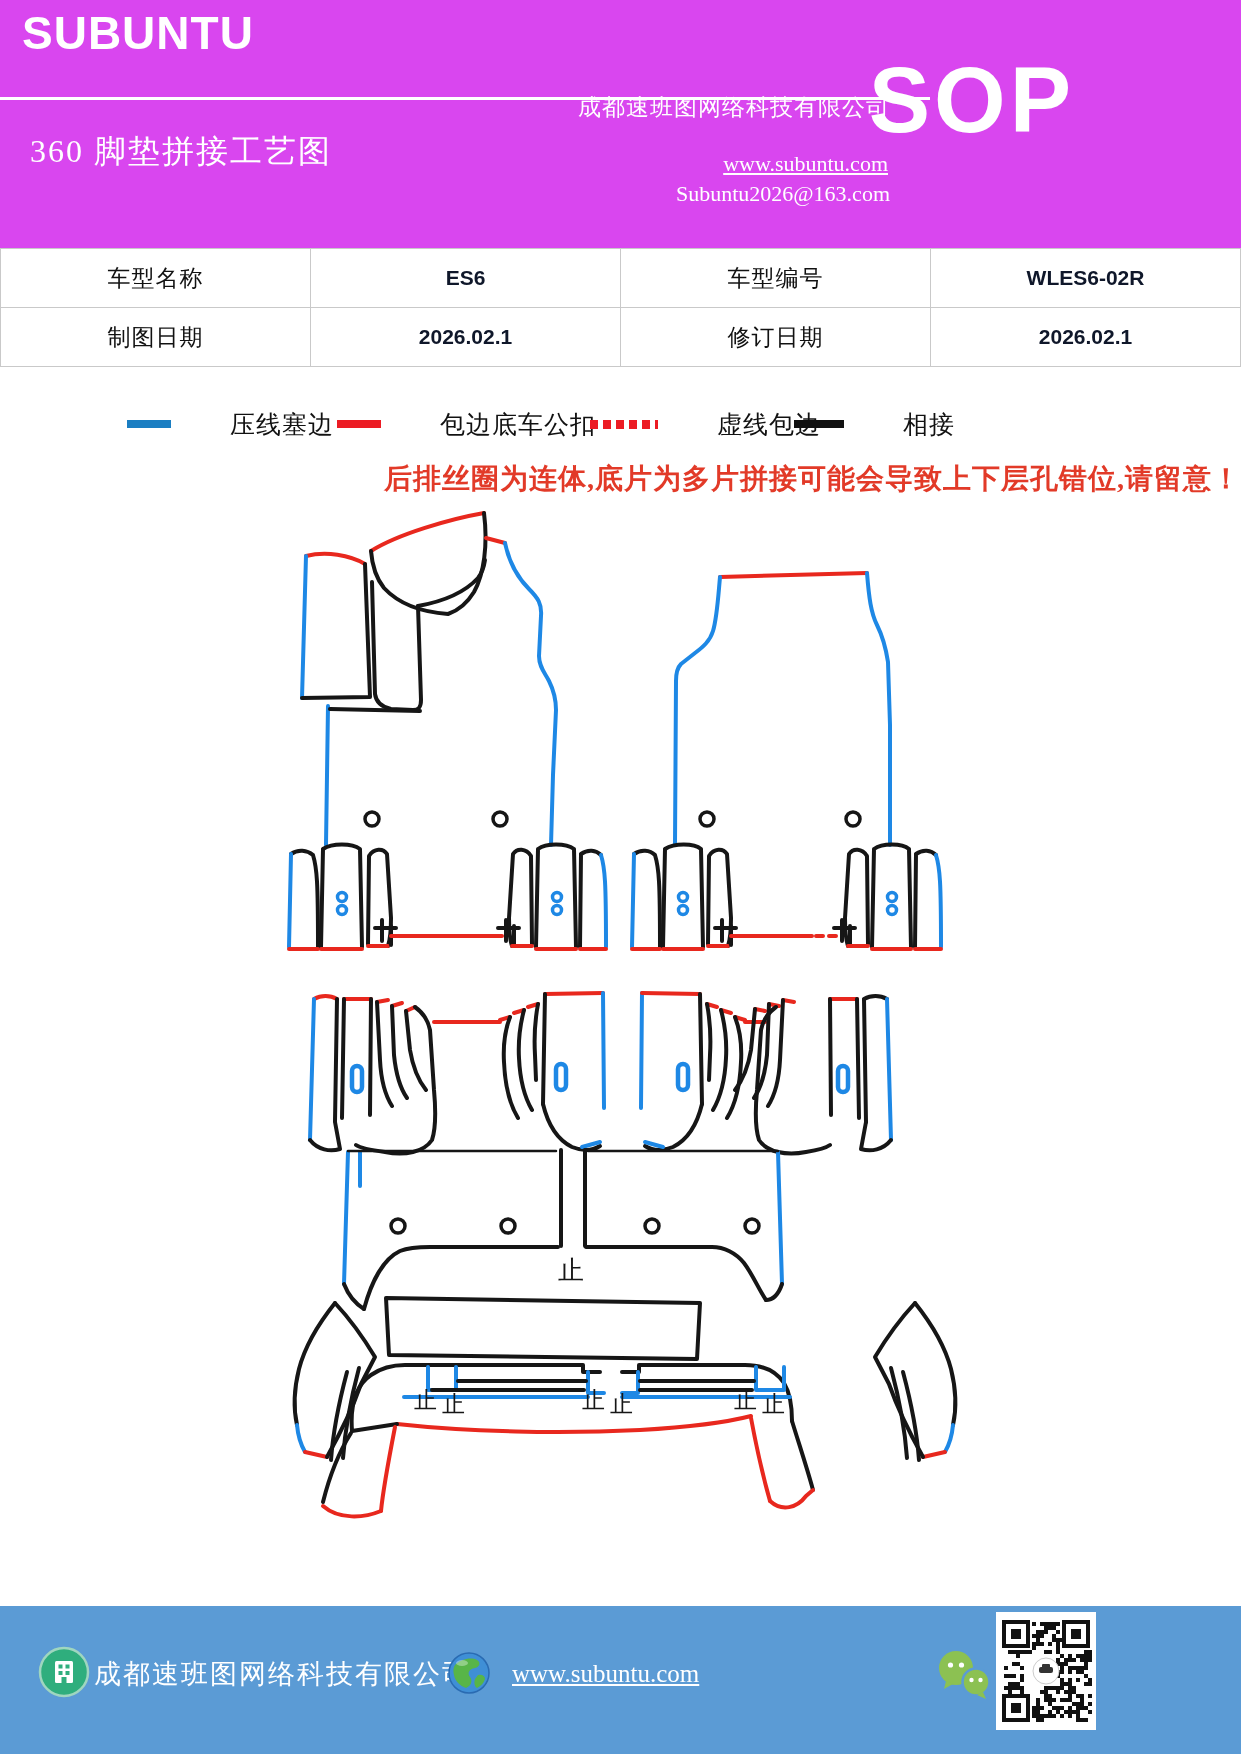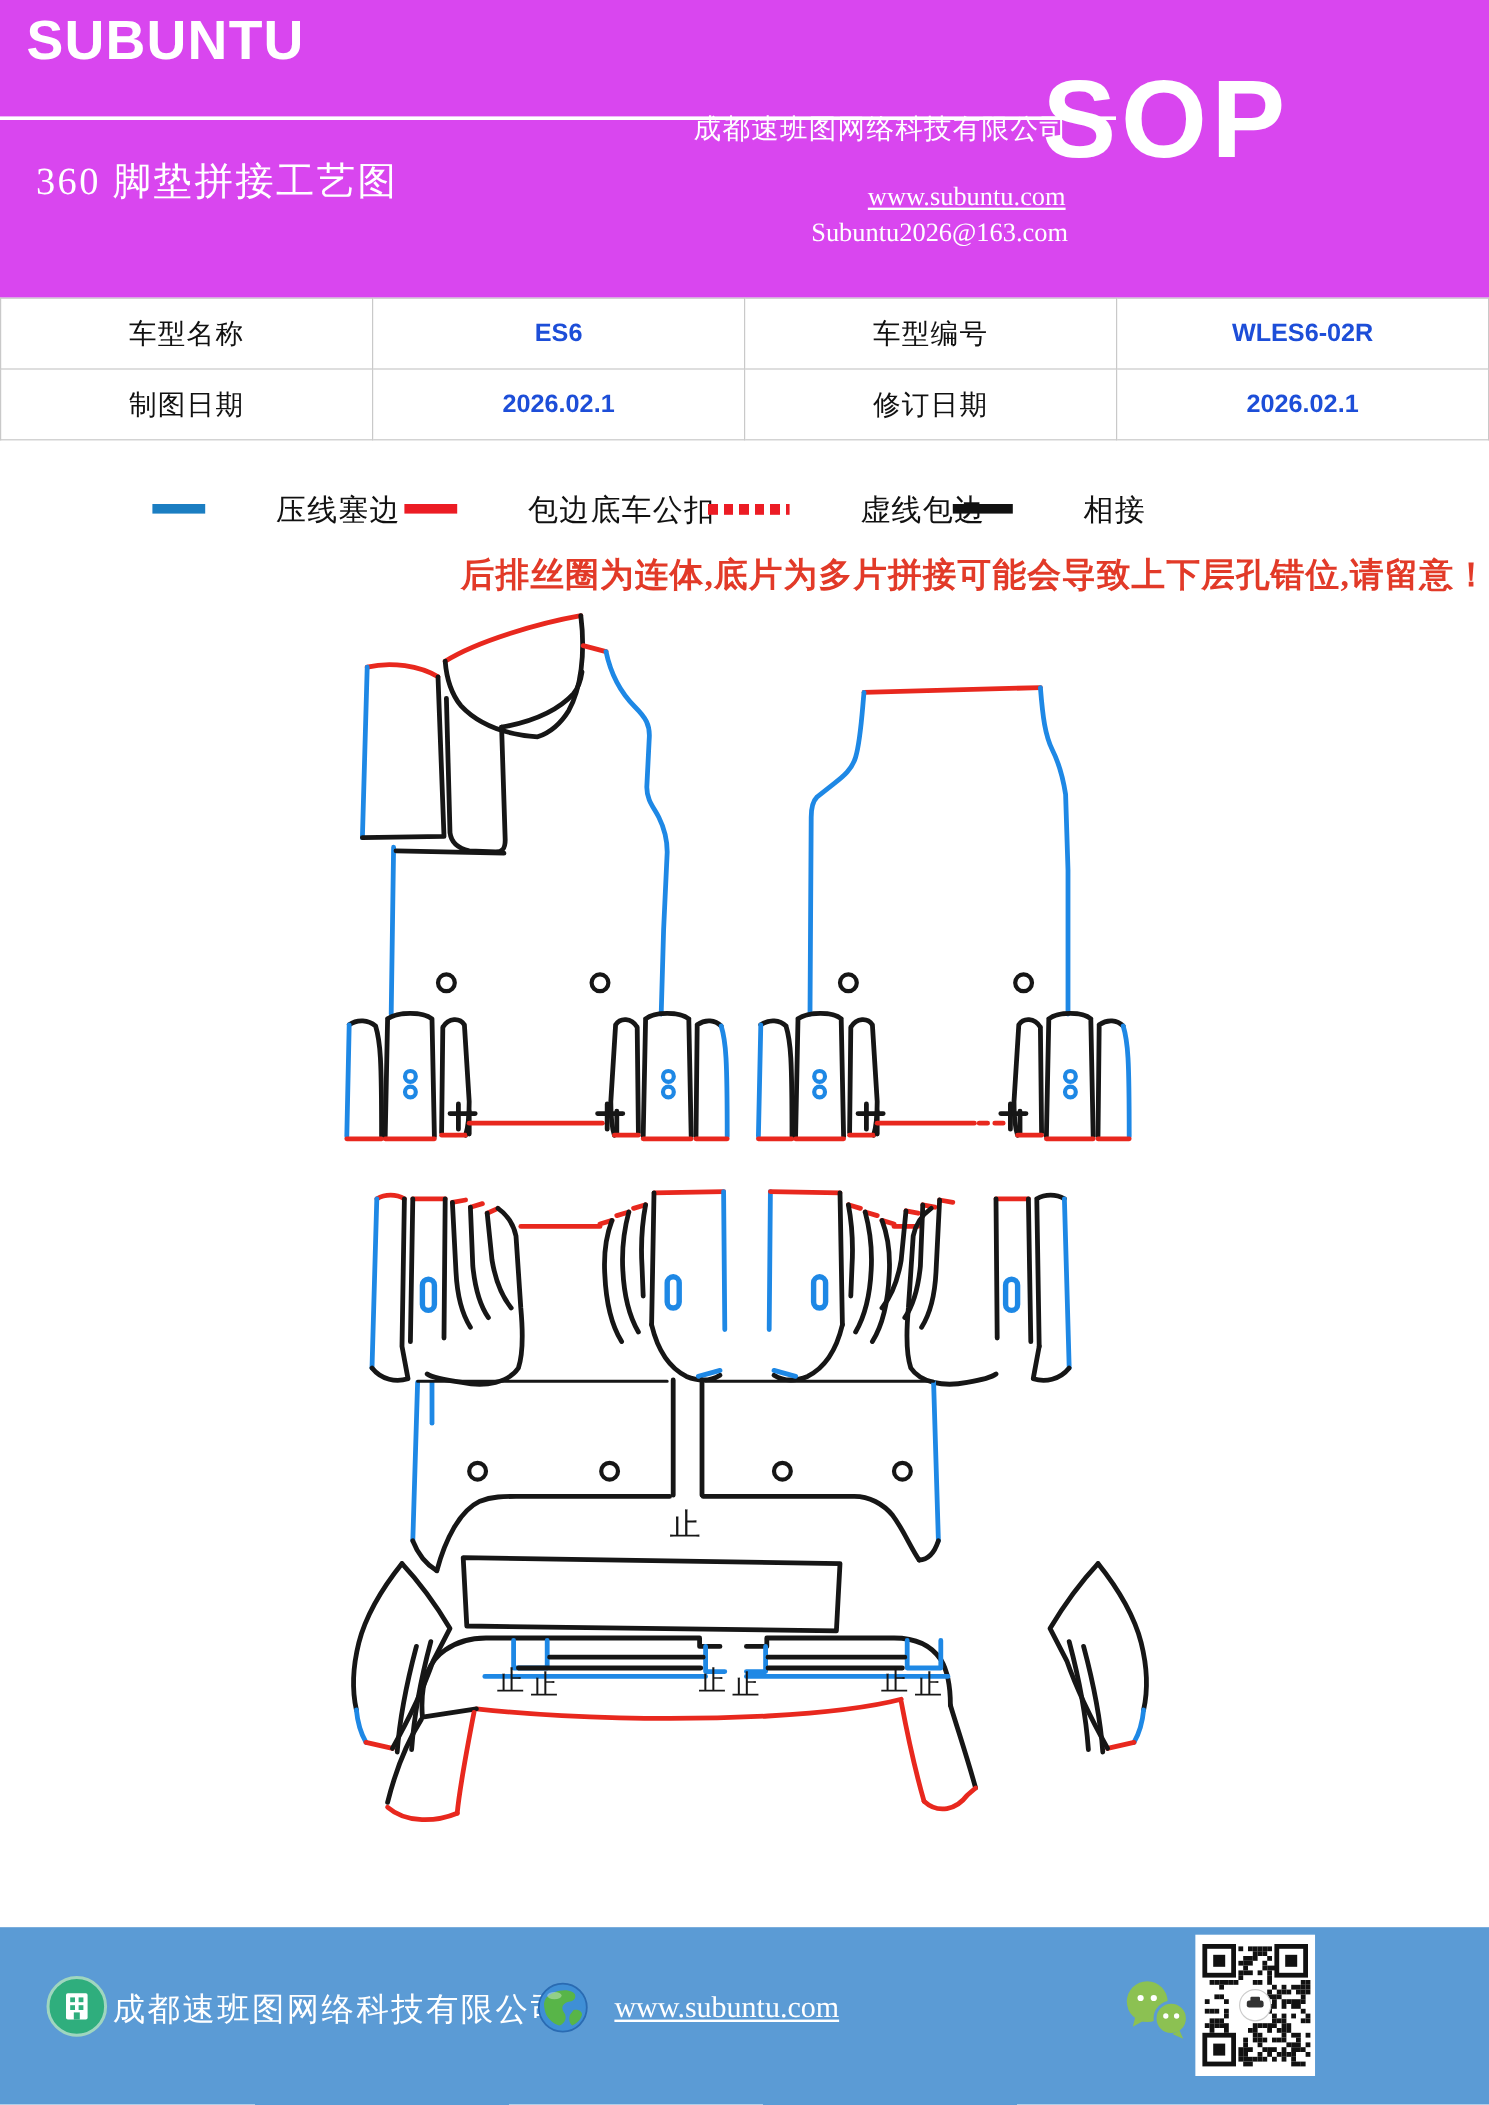--- a/index.html
+++ b/index.html
@@ -13,21 +13,21 @@
   .doc-title{position:absolute;left:30px;top:130px;color:#fff;font-size:32px;letter-spacing:2px;}
   .hdr-company{position:absolute;top:92px;right:351px;color:#fff;font-size:23px;letter-spacing:1px;}
   .hdr-site{position:absolute;top:151px;right:353px;color:#fff;font-size:22px;text-decoration:underline;cursor:pointer;}
   .hdr-mail{position:absolute;top:181px;right:351px;color:#fff;font-size:22px;}
   .sop{position:absolute;top:48px;right:166px;color:#fff;font-family:"Liberation Sans",sans-serif;
        font-weight:800;font-size:92px;letter-spacing:4px;}
   
   .info-table{position:absolute;left:0;top:248px;width:1241px;height:112px;border-collapse:collapse;table-layout:fixed;}
   .info-table td{border:1px solid #c9c9c9;text-align:center;vertical-align:middle;height:56px;}
   .info-table td.lab{font-size:23px;color:#111;letter-spacing:1px;}
-  .info-table td.val{font-family:"Liberation Sans",sans-serif;font-weight:700;font-size:21px;color:#1d4ed8;}
+  .info-table td.val{font-family:"Liberation Sans",sans-serif;font-weight:700;font-size:21px;color:#0f172a;}
   
   .legend{position:absolute;left:0;top:404px;width:1241px;height:40px;}
   .legend-item{position:absolute;top:0;height:40px;display:flex;align-items:center;gap:31px;}
   .sw{display:inline-block;height:8px;margin-right:28px;}
   .legend-label{font-size:25px;color:#111;letter-spacing:1px;}
   .li0{left:127px;} .li0 .sw{width:44px;}
   .li1{left:337px;text-align:center;} .li1 .sw{width:44px;}
   .li2{left:590px;} .li2 .sw{width:68px;height:9px;}
   .li3{left:794px;} .li3 .sw{width:50px;}
   

